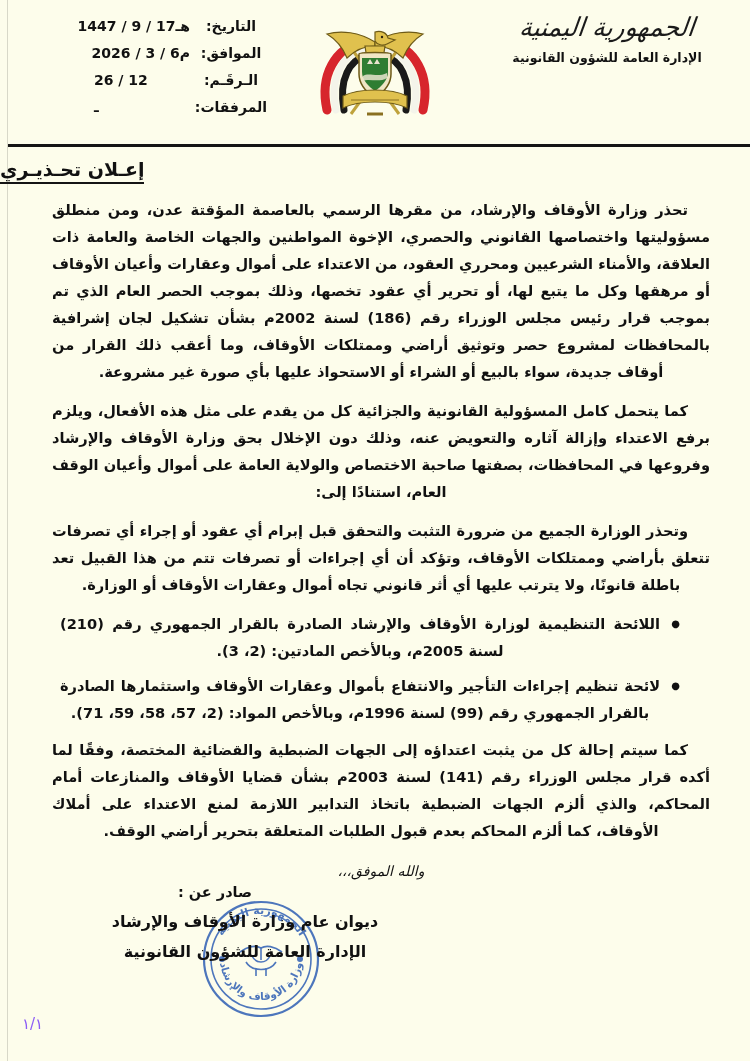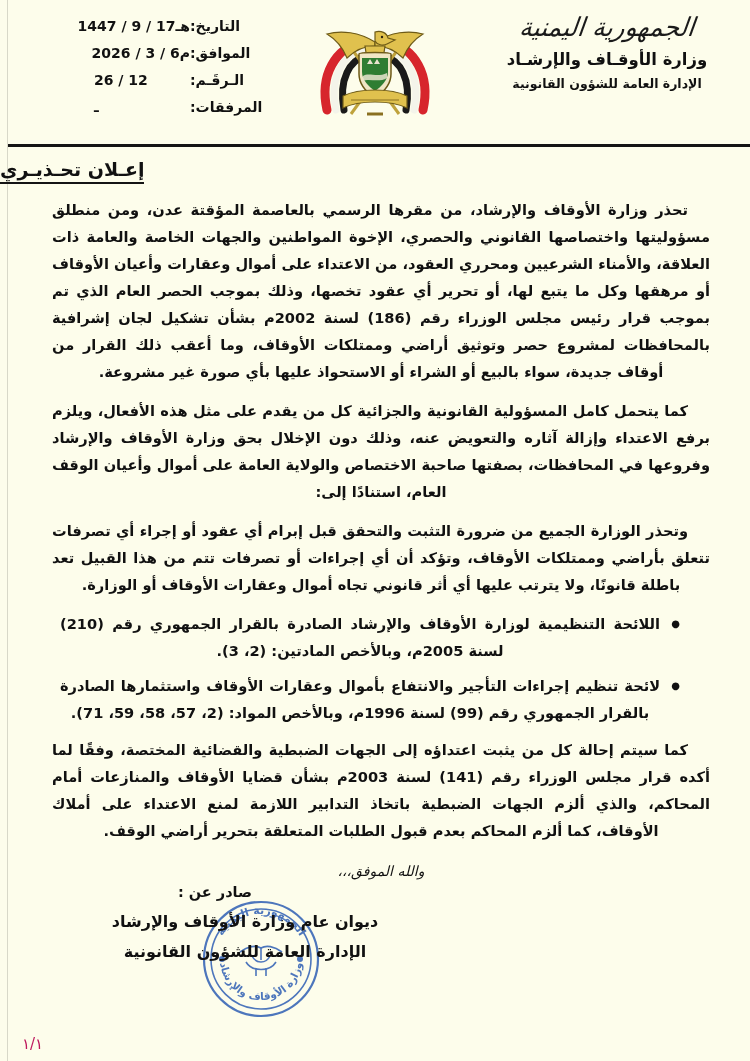--- a/index.html
+++ b/index.html
@@ -85,21 +85,21 @@
   }
   .meta-row {
     display: flex;
     justify-content: flex-start;
     align-items: baseline;
     margin-bottom: 11px;
     white-space: nowrap;
   }
   .meta-label {
     width: 82px;
-    text-align: left;
+    text-align: center;
     flex: none;
   }
   .meta-value {
     text-align: left;
     direction: ltr;
     unicode-bidi: embed;
     min-width: 96px;
   }
   .meta-value.short { min-width: 96px; }
 
@@ -207,39 +207,38 @@
     top: 898px;
     left: 200px;
     width: 122px;
     height: 122px;
     z-index: 1;
     opacity: 0.85;
   }
 
   .page-number {
     position: absolute;
-    bottom: 8px;
+    bottom: 28px;
     left: 22px;
     font-size: 15px;
-    color: #be185d;
+    color: #8b5cf6;
     direction: rtl;
   }
 </style>
 </head>
 <body>
 
 <div class="page">
 
   <div class="edge-rule"></div>
 
   <div class="header">
 
     <div class="header-right">
       <div class="republic-script">الجمهورية اليمنية</div>
-      <div class="ministry-name">وزارة الأوقـاف والإرشـاد</div>
       <div class="dept-name">الإدارة العامة للشؤون القانونية</div>
     </div>
 
     <div class="emblem">
       <svg viewBox="0 0 136 118" width="136" height="118" aria-hidden="true">
 
         <path d="M20 96 C12 60 30 34 52 30" stroke="#d7252c" stroke-width="9" fill="none" stroke-linecap="round"></path>
         <path d="M116 96 C124 60 106 34 84 30" stroke="#d7252c" stroke-width="9" fill="none" stroke-linecap="round"></path>
 
         <path d="M29 96 C22 62 37 40 55 36" stroke="#f4f4ea" stroke-width="7" fill="none" stroke-linecap="round"></path>

